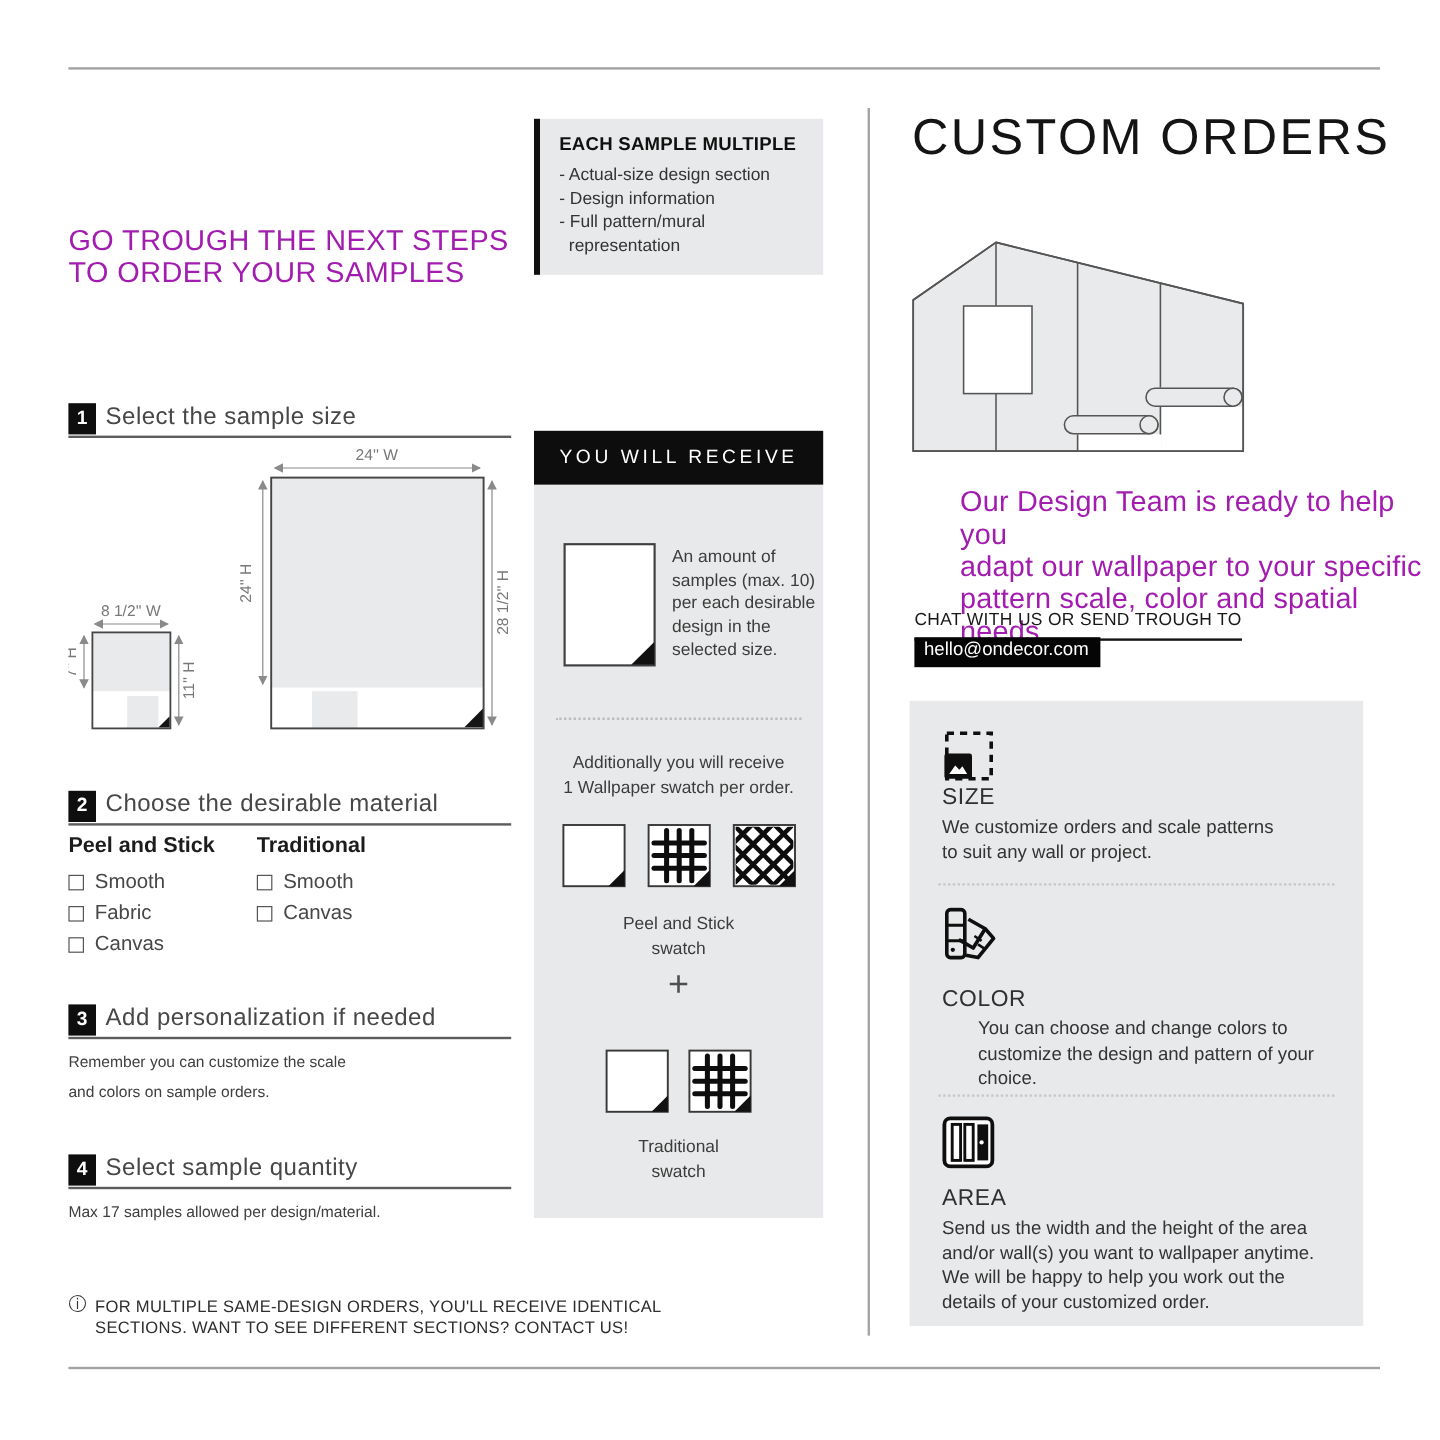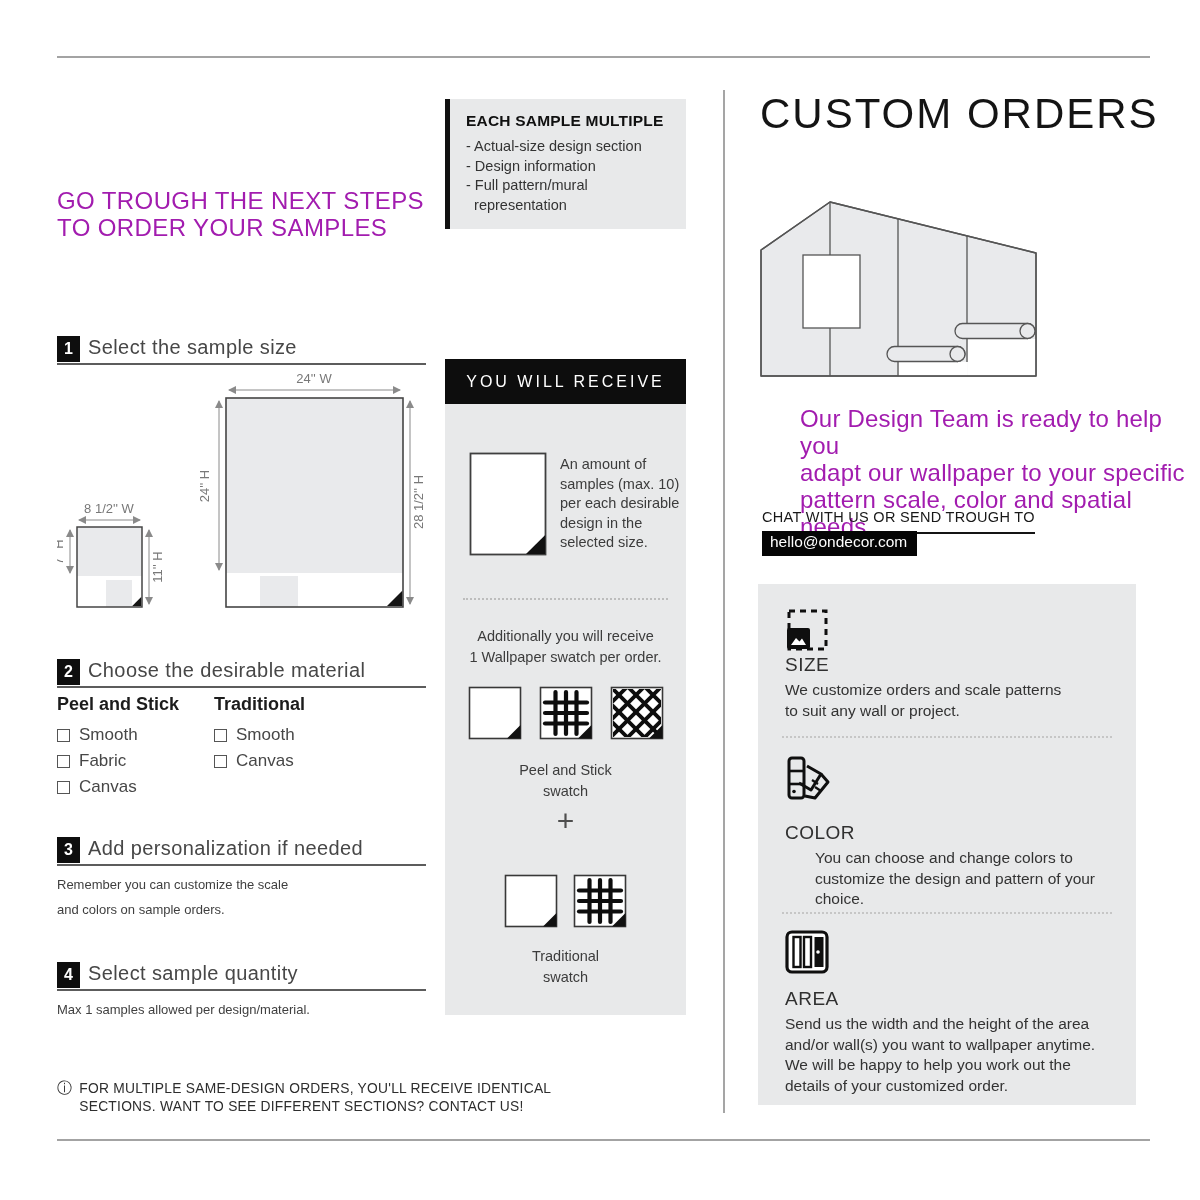--- a/index.html
+++ b/index.html
@@ -120,21 +120,21 @@
 
   <div class="abs step-badge" style="left:57px;top:837px;">3</div>
   <div class="abs step-title" style="left:88px;top:837px;">Add personalization if needed</div>
   <div class="abs step-rule" style="left:57px;top:864px;width:369px;"></div>
   <div class="abs step-body ml" style="left:57px;top:872px;">Remember you can customize the scale
 and colors on sample orders.</div>
 
   <div class="abs step-badge" style="left:57px;top:962px;">4</div>
   <div class="abs step-title" style="left:88px;top:962px;">Select sample quantity</div>
   <div class="abs step-rule" style="left:57px;top:989px;width:369px;"></div>
-  <div class="abs step-body" style="left:57px;top:997px;">Max 1 samples allowed per design/material.</div>
+  <div class="abs step-body" style="left:57px;top:997px;">Max 17 samples allowed per design/material.</div>
 
   <div class="abs footer-note" style="left:57px;top:1080px;width:500px;">
     <span class="i">ⓘ</span>
     <span class="ml">FOR MULTIPLE SAME-DESIGN ORDERS, YOU'LL RECEIVE IDENTICAL
 SECTIONS. WANT TO SEE DIFFERENT SECTIONS? CONTACT US!</span>
   </div>
 
   <div class="abs includes-box" style="left:445px;top:99px;width:241px;">
     <div class="includes-title">EACH SAMPLE MULTIPLE</div>
     <div class="includes-item ml">- Actual-size design section</div>

